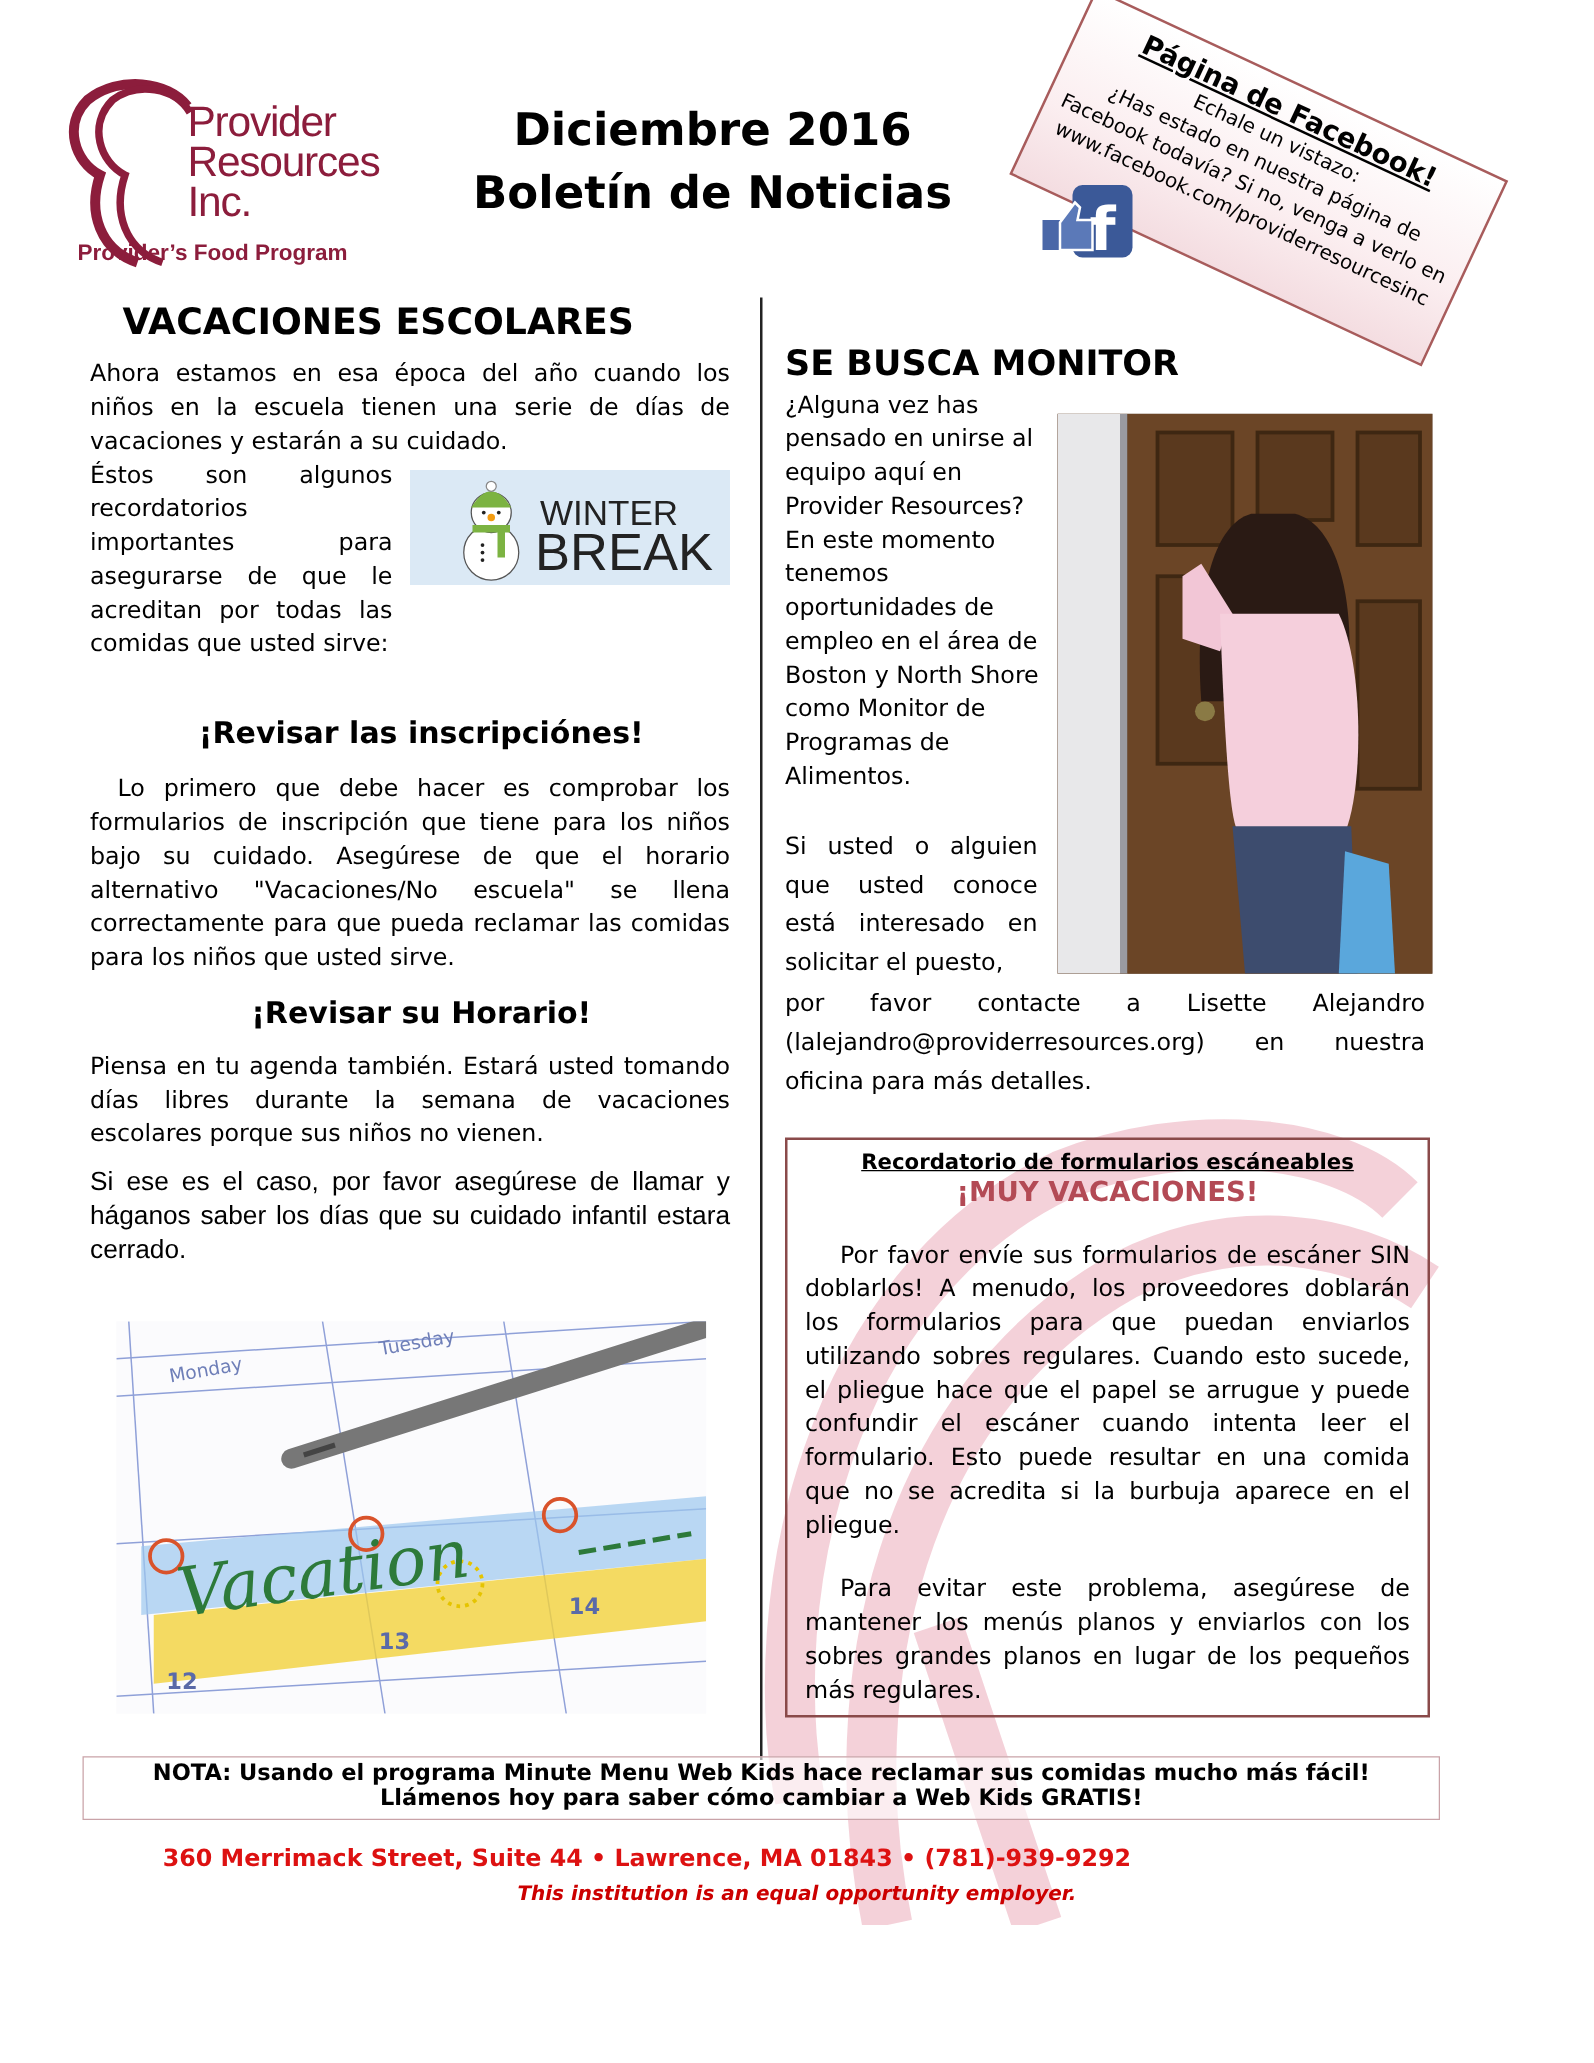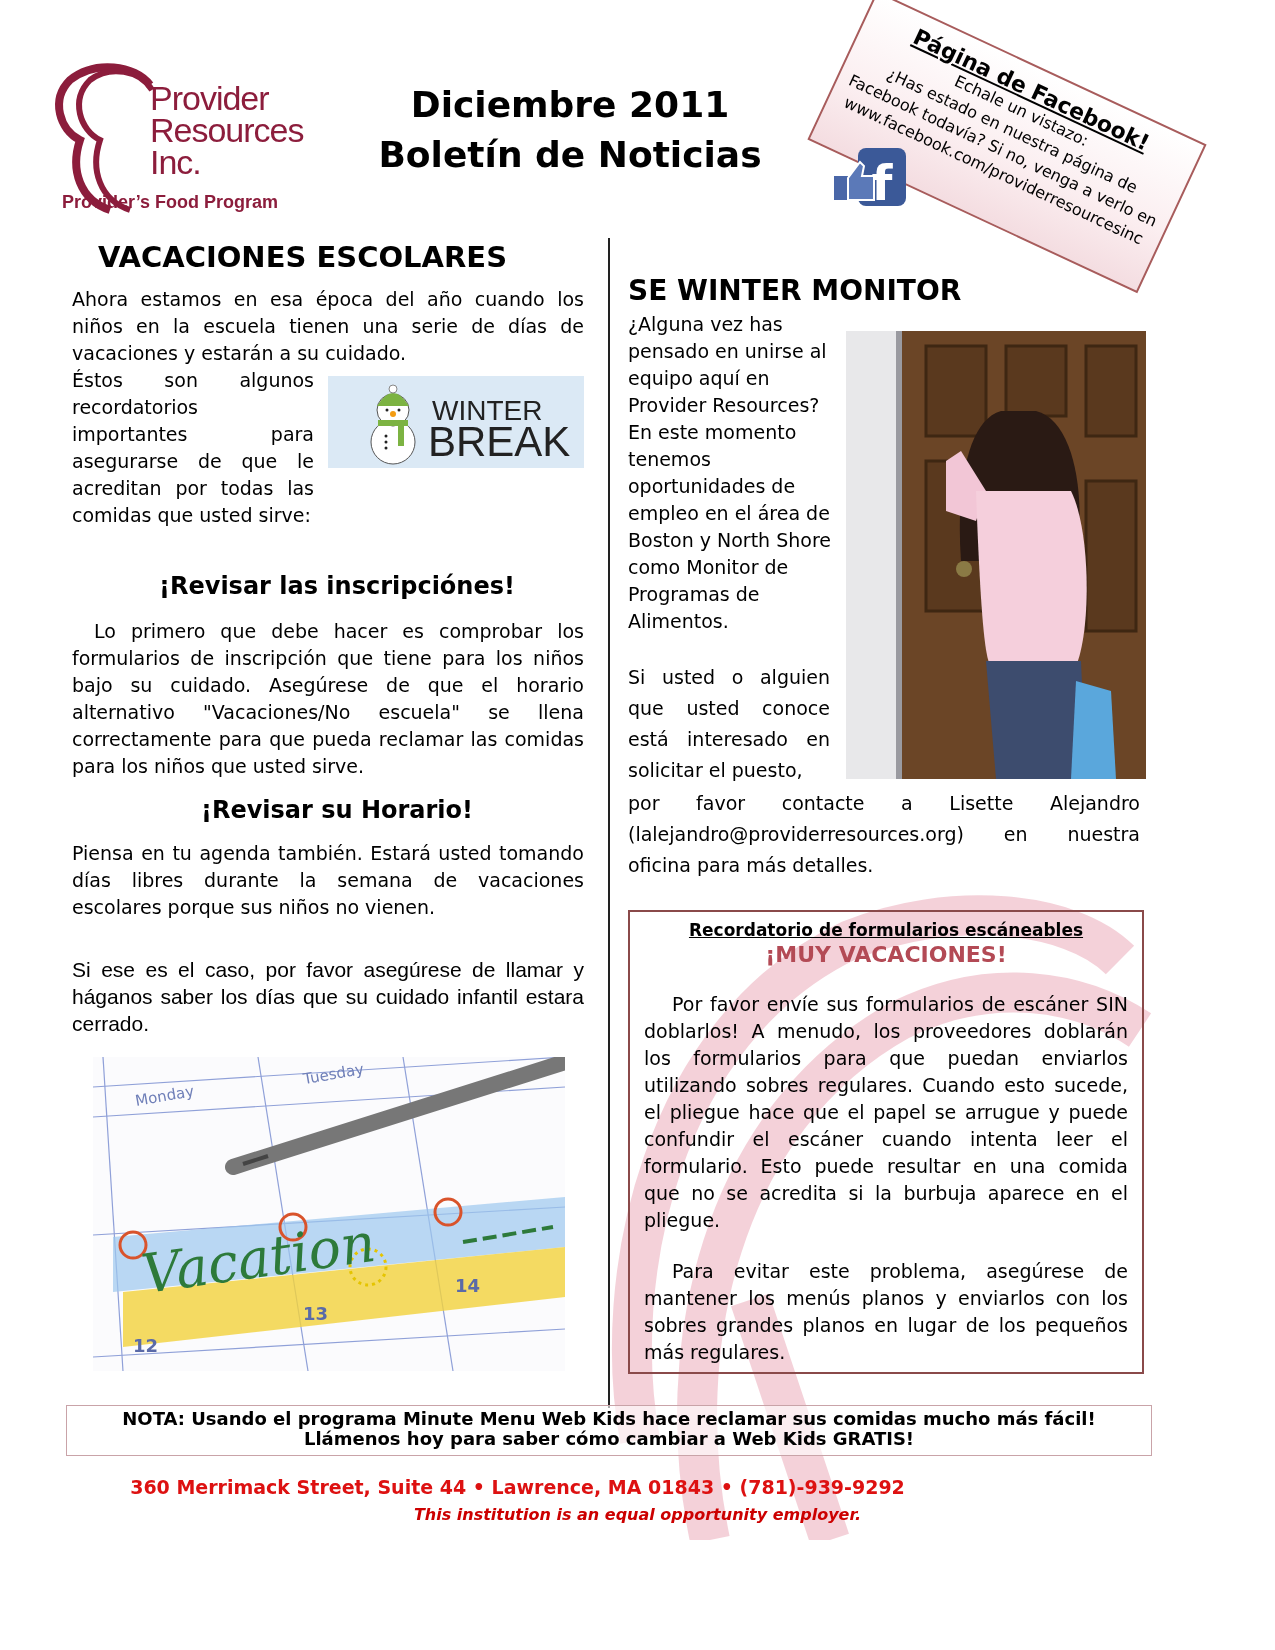--- a/index.html
+++ b/index.html
@@ -27,21 +27,21 @@
             text-align:center; font-family:"DejaVu Sans", sans-serif; }
   .fb-title { font-weight:bold; text-decoration:underline; font-size:22px; margin-top:10px; }
   .fb-line { font-size:16px; line-height:22px; }
   .fb-icon { left:830px; top:140px; width:80px; height:75px; z-index:4; }
 
   .col-divider { left:608px; top:238px; width:2px; height:1170px; background:#222; }
 
   .h1 { font-weight:bold; font-size:29px; font-family:"DejaVu Sans", sans-serif; }
   .h2 { font-weight:bold; font-size:24px; text-align:center; font-family:"DejaVu Sans", sans-serif; }
   .p { font-size:19px; line-height:27px; text-align:justify; font-family:"DejaVu Sans", sans-serif; }
-  .p-arial { font-family:"Liberation Sans", sans-serif; font-size:21px; line-height:27px;margin-top:24px; }
+  .p-arial { font-family:"Liberation Sans", sans-serif; font-size:21px; line-height:27px; }
 
   .winter { left:328px; top:376px; width:256px; height:92px; background:#dbe9f5; overflow:hidden; }
 
   .cal { left:93px; top:1057px; width:472px; height:314px; background:#fbfbfd; overflow:hidden; }
 
   .door { left:846px; top:331px; width:300px; height:448px; overflow:hidden; background:#5a3a22; }
 
   .scan-box { left:628px; top:910px; width:512px; height:460px; border:2px solid #8a4a4a; z-index:1; }
   .scan-title { text-align:center; font-weight:bold; text-decoration:underline; font-size:17px; margin-top:8px; }
   .scan-important { text-align:center; font-weight:bold; color:#b34a55; font-size:22px; margin-top:2px; }
@@ -69,21 +69,21 @@
   </svg>
   <div class="logo-text">
     <div>Provider</div>
     <div>Resources</div>
     <div>Inc.</div>
   </div>
   <div class="logo-sub">Provider’s Food Program</div>
 </div>
 
 <div class="abs title">
-  <div>Diciembre 2011</div>
+  <div>Diciembre 2016</div>
   <div>Boletín de Noticias</div>
 </div>
 
 <div class="abs fb-box">
   <div class="fb-title">Página de Facebook!</div>
   <div class="fb-line">Echale un vistazo:</div>
   <div class="fb-line">¿Has estado en nuestra página de</div>
   <div class="fb-line">Facebook todavía? Si no, venga a verlo en</div>
   <div class="fb-line">www.facebook.com/providerresourcesinc</div>
 </div>
@@ -148,21 +148,21 @@
     <circle cx="275" cy="210" r="18" fill="none" stroke="#e5c400" stroke-width="3" stroke-dasharray="3 4"></circle>
   </svg>
   <div class="abs" style="left:42px;top:30px;transform:rotate(-10deg);color:#6f7fb8;font-size:15px;">Monday</div>
   <div class="abs" style="left:210px;top:8px;transform:rotate(-10deg);color:#6f7fb8;font-size:15px;">Tuesday</div>
   <div class="abs" style="left:48px;top:170px;transform:rotate(-8deg);color:#2d7a3a;font-size:54px;font-family:'DejaVu Serif',serif;font-style:italic;">Vacation</div>
   <div class="abs" style="left:40px;top:278px;color:#5a6aa8;font-size:18px;font-weight:bold;">12</div>
   <div class="abs" style="left:210px;top:246px;color:#5a6aa8;font-size:18px;font-weight:bold;">13</div>
   <div class="abs" style="left:362px;top:218px;color:#5a6aa8;font-size:18px;font-weight:bold;">14</div>
 </div>
 
-<div class="abs h1" style="left:628px;top:274px;font-size:28px;">SE WINTER MONITOR</div>
+<div class="abs h1" style="left:628px;top:274px;font-size:28px;">SE BUSCA MONITOR</div>
 <div class="abs p" style="left:628px;top:311px;width:205px;text-align:left;"> ¿Alguna vez has pensado en unirse al equipo aquí en Provider Resources? En este momento tenemos oportunidades de empleo en el área de Boston y North Shore como Monitor de Programas de Alimentos.</div>
 <div class="abs p" style="left:628px;top:662px;width:202px;line-height:31px;">Si usted o alguien que usted conoce está interesado en solicitar el puesto,</div>
 <div class="abs p" style="left:628px;top:788px;width:512px;line-height:31px;text-align-last:left;">por favor contacte a Lisette Alejandro (lalejandro@providerresources.org) en nuestra oficina para más detalles.</div>
 
 <div class="abs door">
   <svg width="300" height="448" viewBox="0 0 300 448">
     <rect x="0" y="0" width="50" height="448" fill="#e8e8ea"></rect>
     <rect x="50" y="0" width="6" height="448" fill="#9a9aa0"></rect>
     <rect x="56" y="0" width="244" height="448" fill="#6b4526"></rect>
     <rect x="80" y="15" width="60" height="90" fill="#5a391e" stroke="#3e2712" stroke-width="3"></rect>

